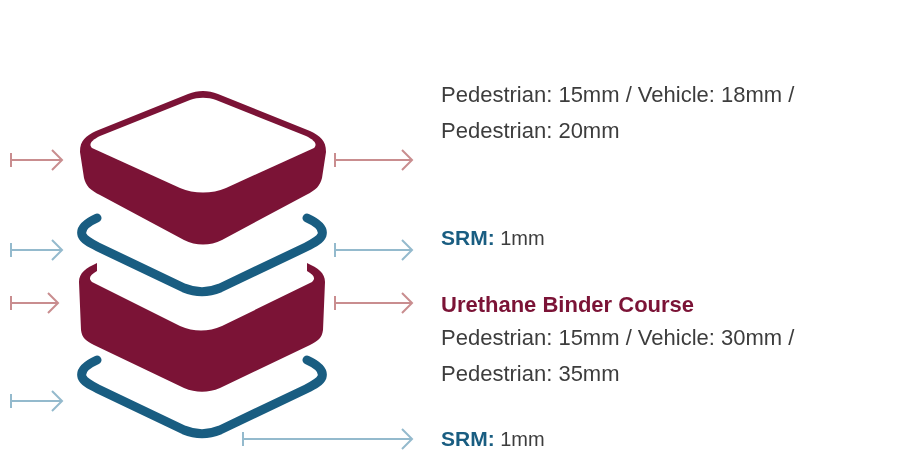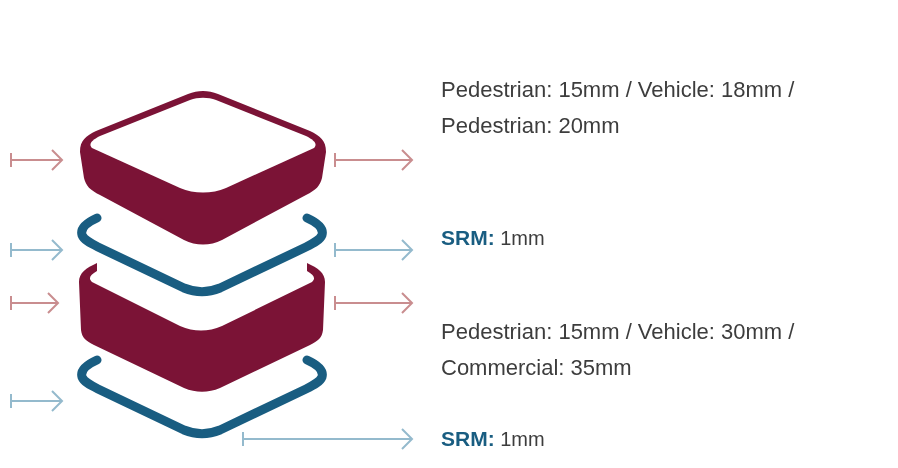--- a/index.html
+++ b/index.html
@@ -45,30 +45,31 @@
     <g stroke="#94bacd">
       <path d="M11,243 V257 M11,250 H62 M52,240 L62,250 L52,260"></path>
       <path d="M335,243 V257 M335,250 H412 M402,240 L412,250 L402,260"></path>
       <path d="M11,394 V408 M11,401 H62 M52,391 L62,401 L52,411"></path>
       <path d="M243,432 V446 M243,439 H412 M402,429 L412,439 L402,449"></path>
     </g>
   </g>
 </svg>
 
 <div class="label-block" style="top:72px;">
-  <div class="desc" style="">Pedestrian: 15mm / Vehicle: 18mm /</div>
+  <div class="desc" style="margin-top:5px;">Pedestrian: 15mm / Vehicle: 18mm /</div>
   <div class="desc">Pedestrian: 20mm</div>
 </div>
 
 <div class="label-block srm" style="top:226px;">
   <span class="srm-key" style="color:#195d81;">SRM:</span>
   <span>1mm</span>
 </div>
 
 <div class="label-block" style="top:292px;">
-  <div class="desc" style="margin-top:22px;">Pedestrian: 15mm / Vehicle: 30mm /</div>
-  <div class="desc">Commercial: 35mm</div>
+  <div class="title" style="color:#7b1336;">Urethane Binder Course</div>
+  <div class="desc" style="margin-top:2px;">Pedestrian: 15mm / Vehicle: 30mm /</div>
+  <div class="desc">Pedestrian: 35mm</div>
 </div>
 
 <div class="label-block srm" style="top:427px;">
   <span class="srm-key" style="color:#195d81;">SRM:</span>
   <span>1mm</span>
 </div>
 
 </body></html>

